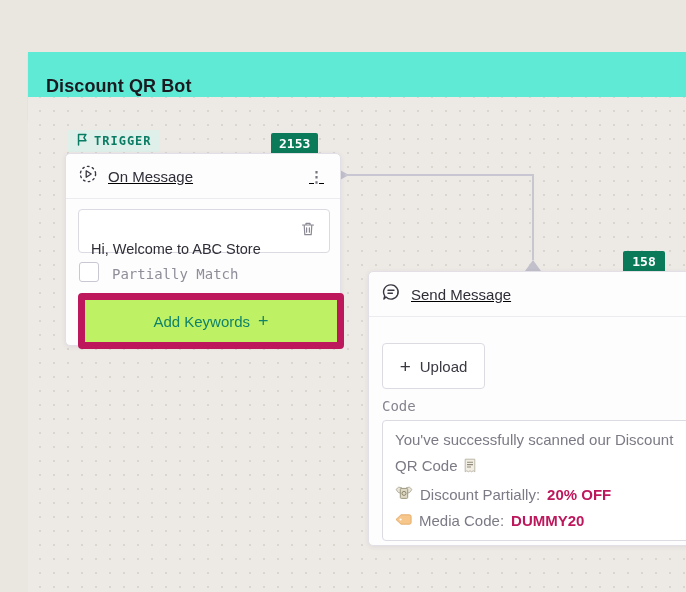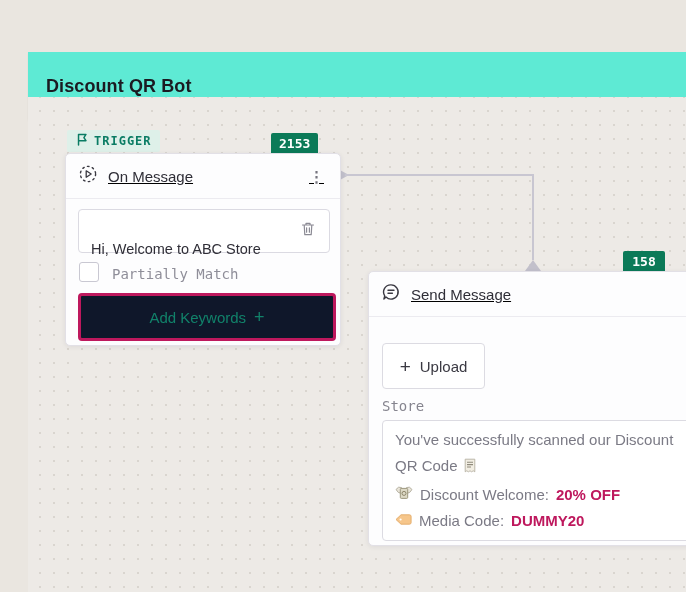--- a/index.html
+++ b/index.html
@@ -49,23 +49,23 @@
   
   .node-trigger{left:37px;top:56px;width:276px;height:193px;}
   .keyword-box{position:absolute;left:12px;top:55px;width:252px;height:44px;border:1px solid #dbdae2;
                border-radius:4px;display:flex;align-items:center;padding:0 12px;box-sizing:border-box;
                background:#fff;}
   .keyword-text{flex:1;font-size:14.5px;color:#2f2e37;margin-top:36px;}
   .checkbox-row{position:absolute;left:13px;top:108px;display:flex;align-items:flex-end;gap:13px;}
   .checkbox{width:20px;height:20px;border:1.5px solid #c9c8d2;border-radius:3px;background:#fff;
             box-sizing:border-box;cursor:pointer;}
   .checkbox-label{font-family:"DejaVu Sans Mono",monospace;font-size:14px;color:#8f8e99;}
-  .add-keywords-btn{position:absolute;left:12px;top:139px;width:252px;height:42px;border:3px solid #be185d;
+  .add-keywords-btn{position:absolute;left:12px;top:139px;width:252px;height:42px;border:7px solid #be185d;
                     border-radius:4px;display:flex;align-items:center;justify-content:center;gap:8px;
-                    color:#11826a;font-size:15px;background:#0f172a;cursor:pointer;}
+                    color:#11826a;font-size:15px;background:#bef264;cursor:pointer;}
   .plus-glyph{font-size:18px;line-height:1;font-weight:400;}
 
   
   .node-send{left:340px;top:174px;width:358px;height:275px;}
   .field-label{position:absolute;font-family:"DejaVu Sans Mono",monospace;font-size:14px;color:#85848e;}
   #media-label{left:13px;top:50px;margin-top:24px;}
   #body-label{left:13px;top:126px;}
   .upload-btn{position:absolute;left:13px;top:71px;width:101px;height:44px;border:1px solid #dcdbe2;
               border-radius:4px;background:#fff;display:flex;align-items:center;justify-content:center;
               gap:9px;font-size:15px;color:#3a3942;cursor:pointer;}
@@ -141,39 +141,39 @@
             <path d="M7 8.3h6 M7 11.2h4.4" stroke="#3a3942" stroke-width="1.4" stroke-linecap="round"></path>
           </svg>
         </span>
         <span class="node-title">Send Message</span>
       </div>
       <div class="field-label" id="media-label">Media</div>
       <div class="upload-btn">
         <span class="plus-glyph">+</span>
         <span>Upload</span>
       </div>
-      <div class="field-label" id="body-label">Store</div>
+      <div class="field-label" id="body-label">Code</div>
       <div class="body-box">
         <span>You've successfully scanned our Discount QR Code</span>
         <span class="emoji-svg">
           <svg width="16" height="16" viewBox="0 0 16 16">
             <path d="M3.2 1.2h9.6v12.6l-1.6-1-1.6 1-1.6-1-1.6 1-1.6-1-1.6 1z" fill="#f2eee3" stroke="#b5b0a2" stroke-width="0.9"></path>
             <path d="M5 4.2h6 M5 6.6h6 M5 9h4" stroke="#8f8a7c" stroke-width="1.1"></path>
           </svg>
         </span>
         <div class="body-line">
           <span class="emoji-svg">
             <svg width="18" height="15" viewBox="0 0 18 15">
               <path d="M1 4.5 Q3.5 0.8 6.5 2.6 L6.5 8.5 Q2.8 8.3 1 4.5 z" fill="#e9e5d9" stroke="#aaa494" stroke-width="0.8"></path>
               <path d="M17 4.5 Q14.5 0.8 11.5 2.6 L11.5 8.5 Q15.2 8.3 17 4.5 z" fill="#e9e5d9" stroke="#aaa494" stroke-width="0.8"></path>
               <rect x="5.3" y="3.4" width="7.4" height="10" rx="1" fill="#ddd9c6" stroke="#948e74" stroke-width="0.9"></rect>
               <circle cx="9" cy="8.4" r="2" fill="none" stroke="#847d60" stroke-width="0.9"></circle>
             </svg>
           </span>
-          <span>Discount Welcome:</span>
+          <span>Discount Partially:</span>
           <b>20% OFF</b>
         </div>
         <div class="body-line">
           <span class="emoji-svg">
             <svg width="17" height="13" viewBox="0 0 17 13">
               <path d="M1 6.5 L6 1.8 H14.5 a1.6 1.6 0 0 1 1.6 1.6 v6.2 a1.6 1.6 0 0 1 -1.6 1.6 H6 z" fill="#f6c68b" stroke="#e3aa68" stroke-width="0.9" stroke-linejoin="round"></path>
               <circle cx="5.6" cy="6.5" r="1.1" fill="#fff"></circle>
             </svg>
           </span>
           <span>Media Code:</span>

